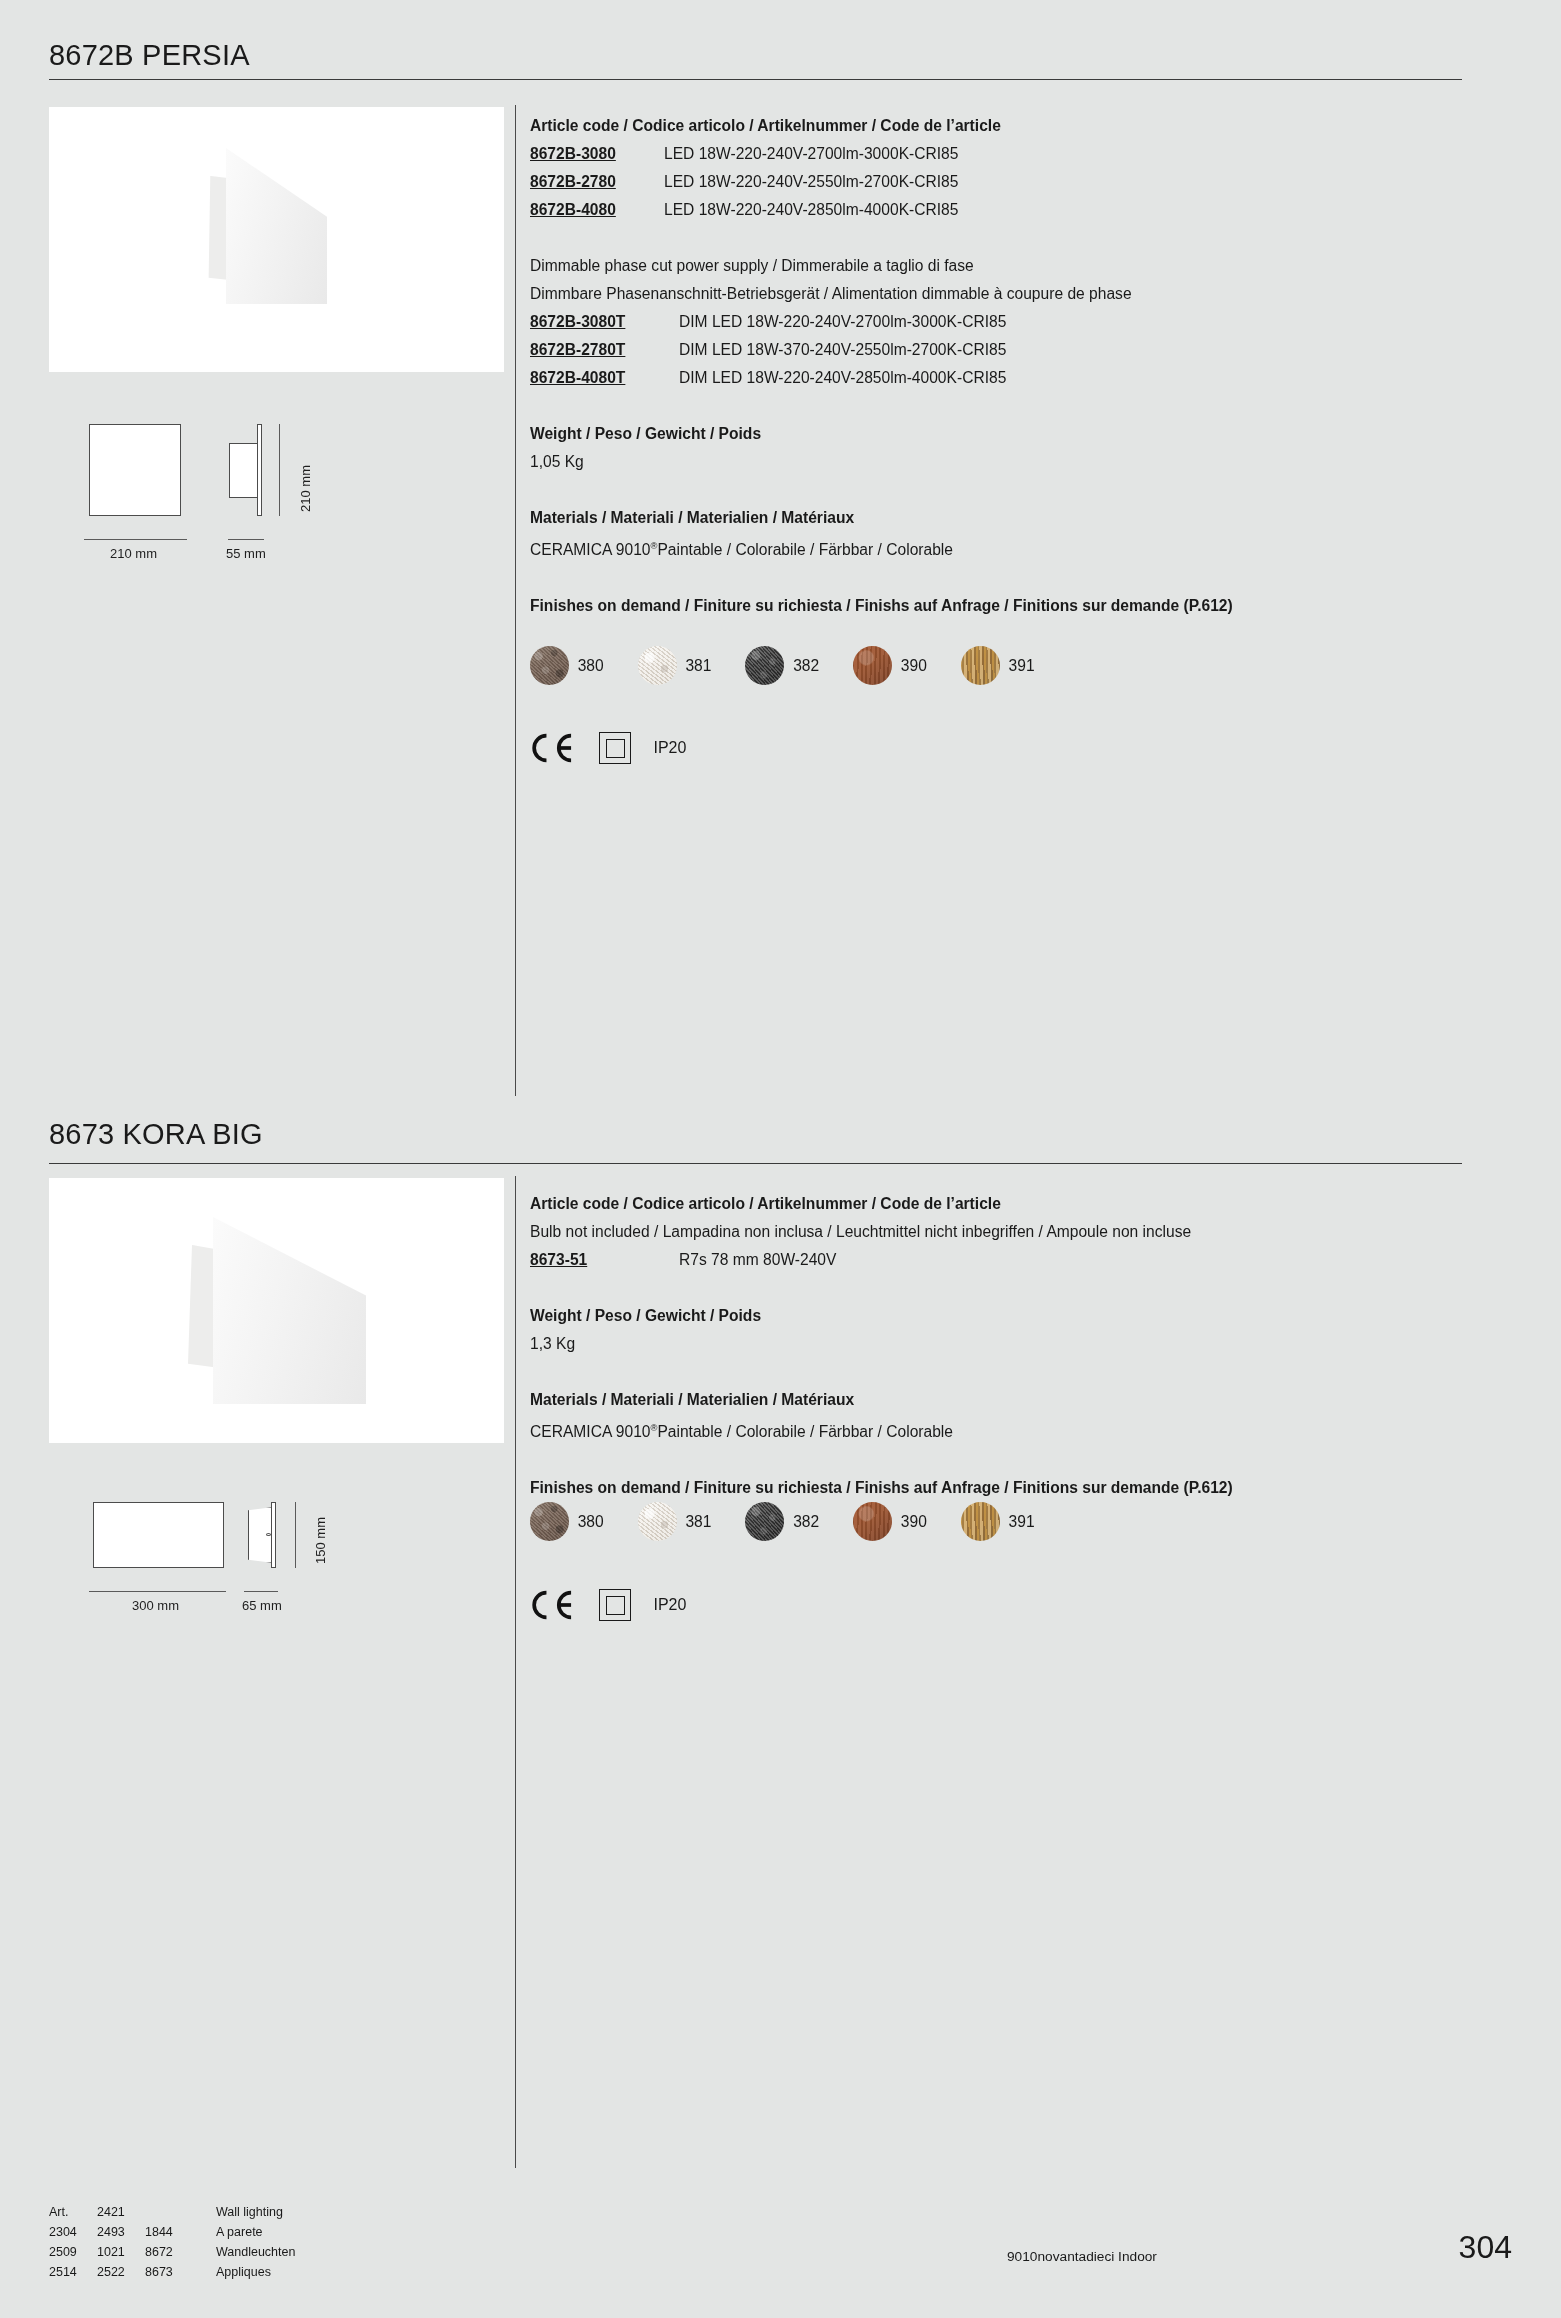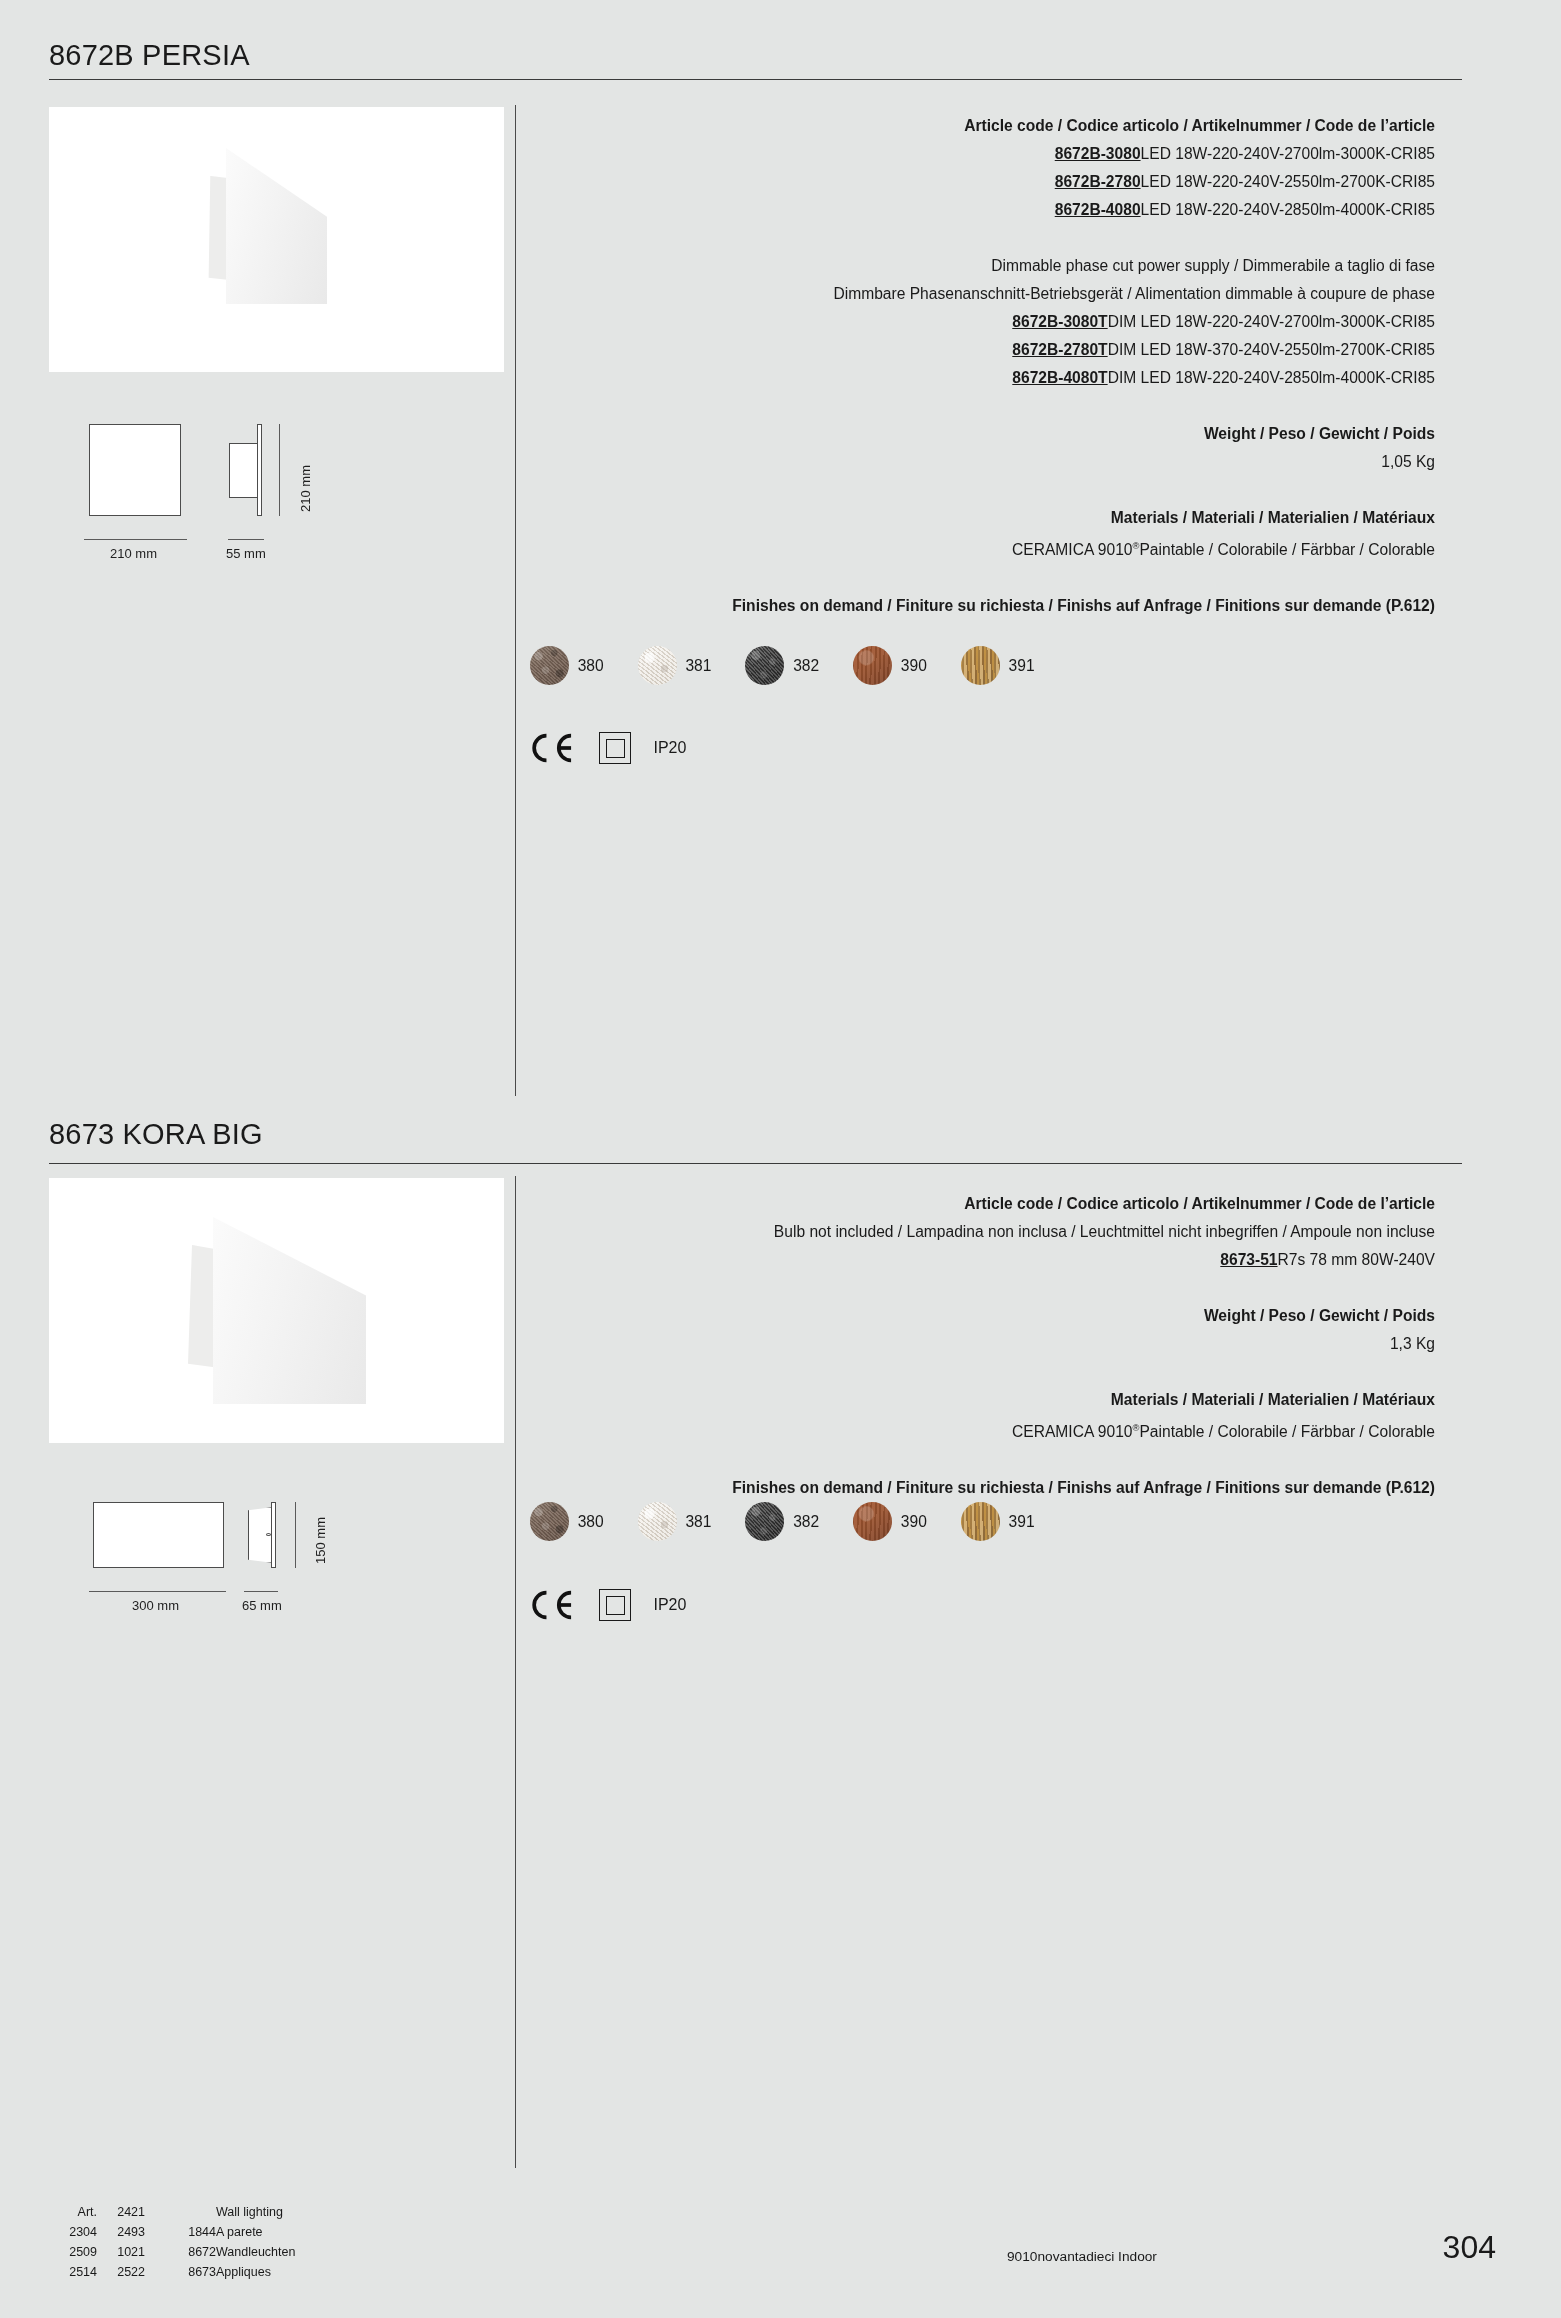--- a/index.html
+++ b/index.html
@@ -8,21 +8,20 @@
     background: #e3e5e4;
   }
   .page {
     position: relative;
     width: 1561px;
     height: 2319px;
     background: #e3e5e4;
     font-family: "Liberation Sans", sans-serif;
     color: #1a1a1a;
     overflow: hidden;
-    text-align: right;
   }
 
   
   .product { position: absolute; left: 0; width: 1561px; }
   .prod-title {
     position: absolute;
     left: 49px;
     font-size: 29px;
     font-weight: 400;
     letter-spacing: 0.2px;
@@ -218,21 +217,21 @@
   .footer-brand {
     position: absolute;
     left: 1007px;
     top: 2249px;
     font-size: 13.7px;
     color: #1a1a1a;
     white-space: nowrap;
   }
   .footer-page {
     position: absolute;
-    right: 65px;
+    right: 49px;
     top: 2229px;
     font-size: 32px;
     color: #1a1a1a;
   }
 </style>
 </head>
 <body>
 
 <div class="page">
 

